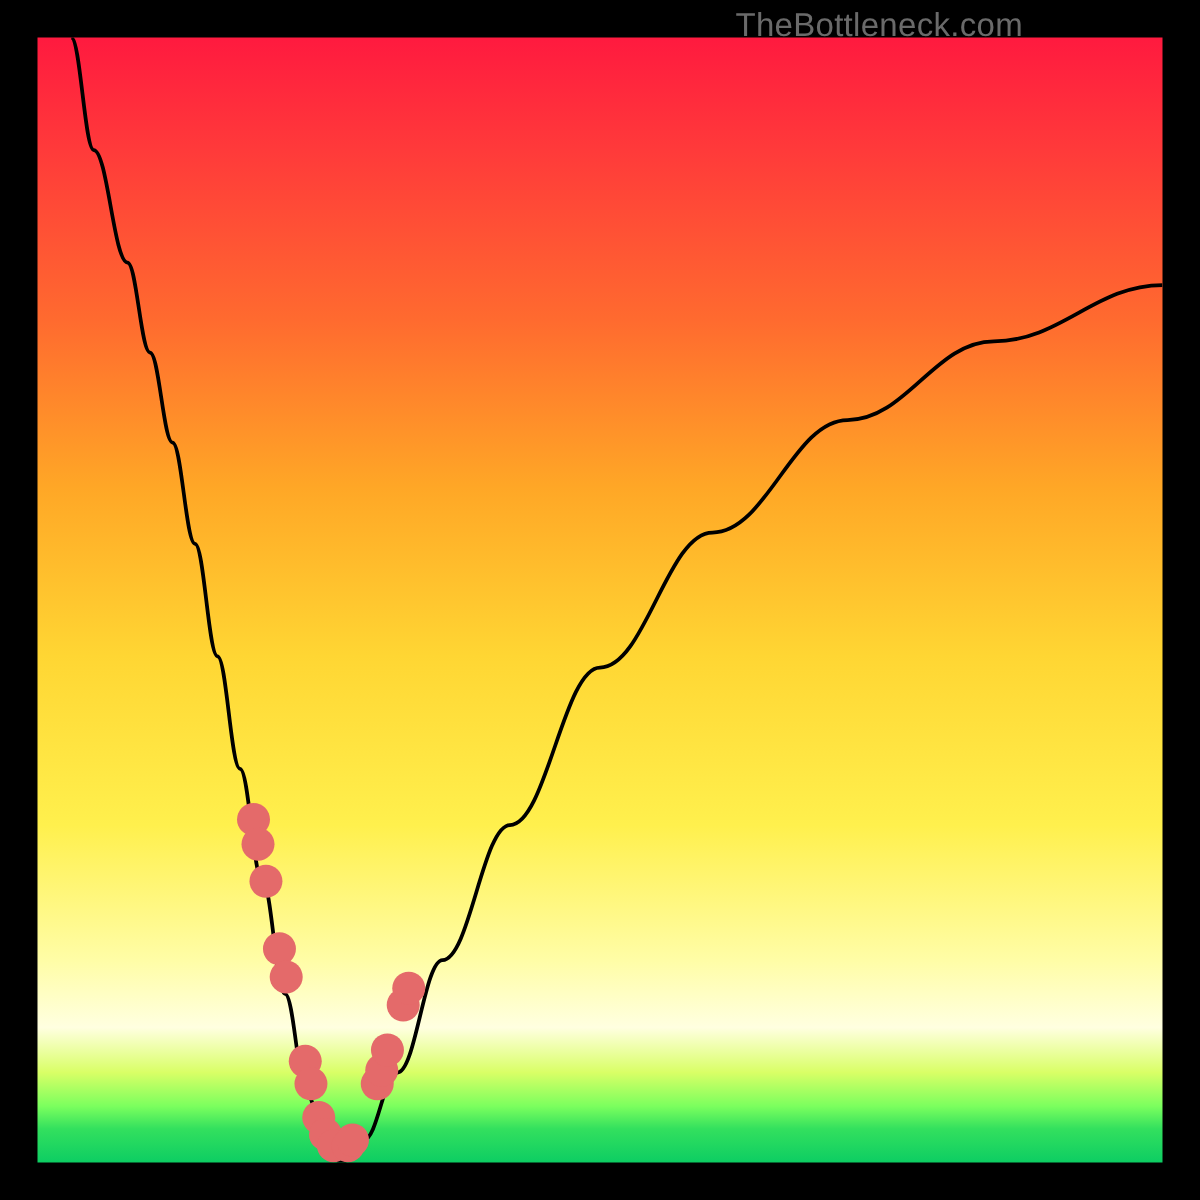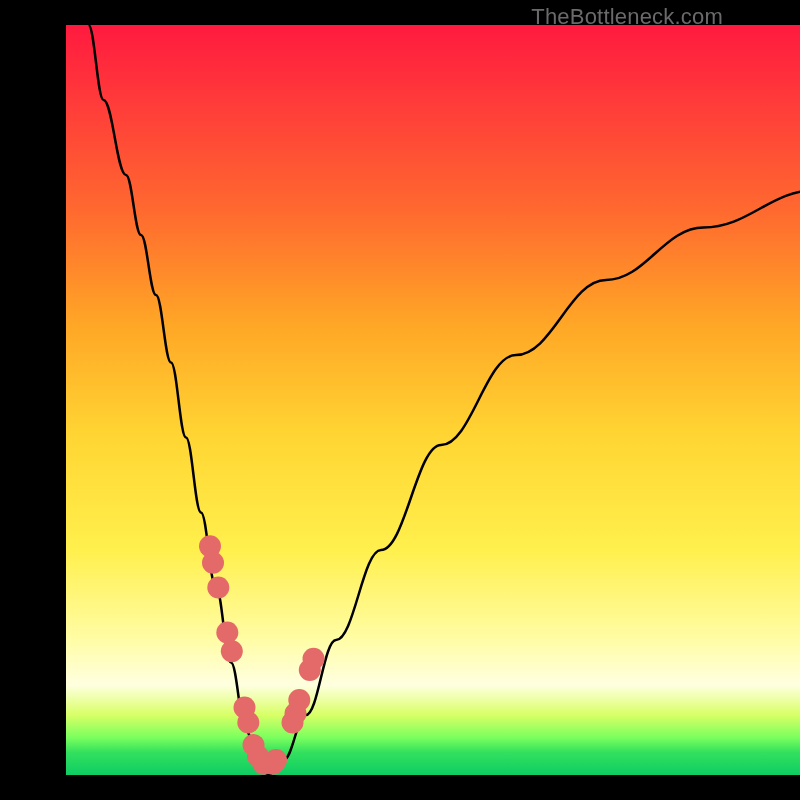--- a/index.html
+++ b/index.html
@@ -8,21 +8,20 @@
     width: 800px;
     height: 800px;
     background: #000;
     overflow: hidden;
     font-family: Arial, Helvetica, sans-serif;
   }
   .chart-wrap {
     position: relative;
     width: 692px;
     height: 800px;
-    margin-left: 41px;
   }
   .plot-area {
     position: absolute;
     left: 25px;
     top: 25px;
     width: 750px;
     height: 750px;
     background: linear-gradient(
       to bottom,
       #ff1a3f 0%,

